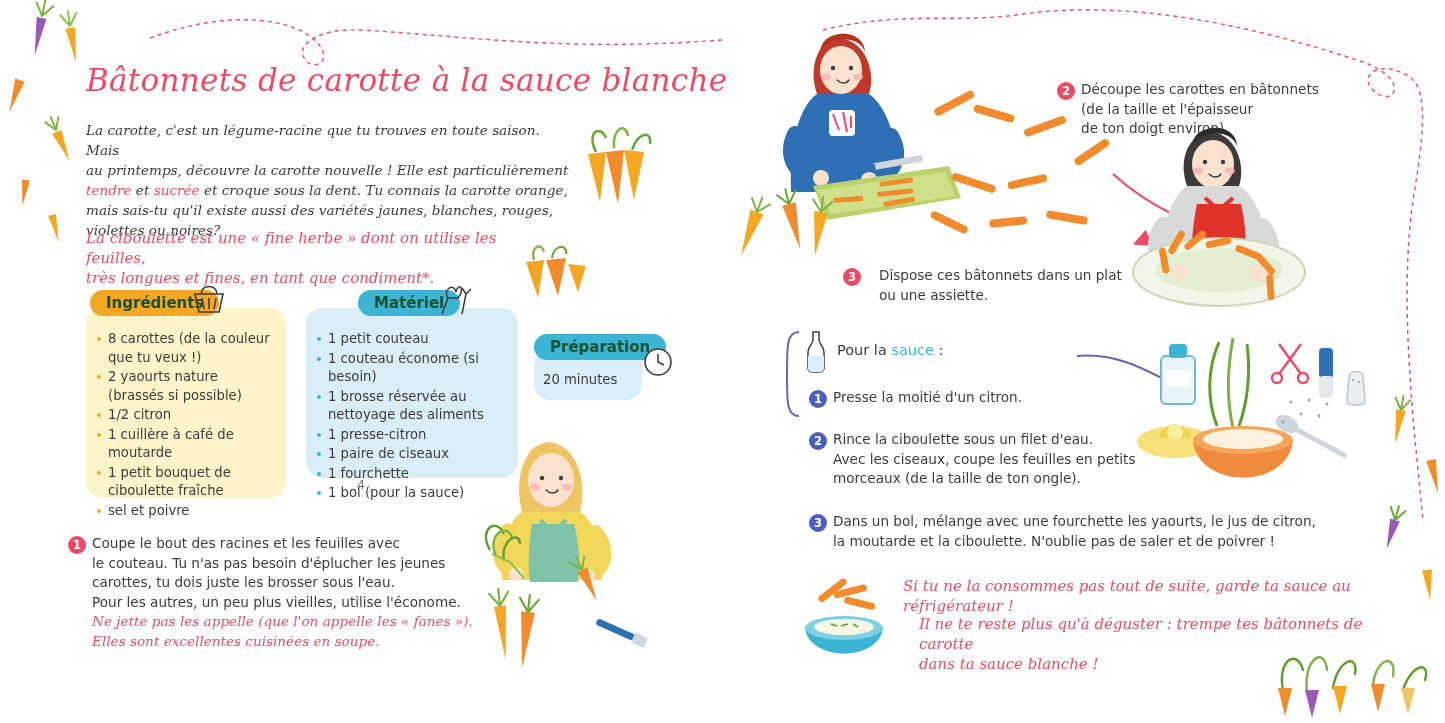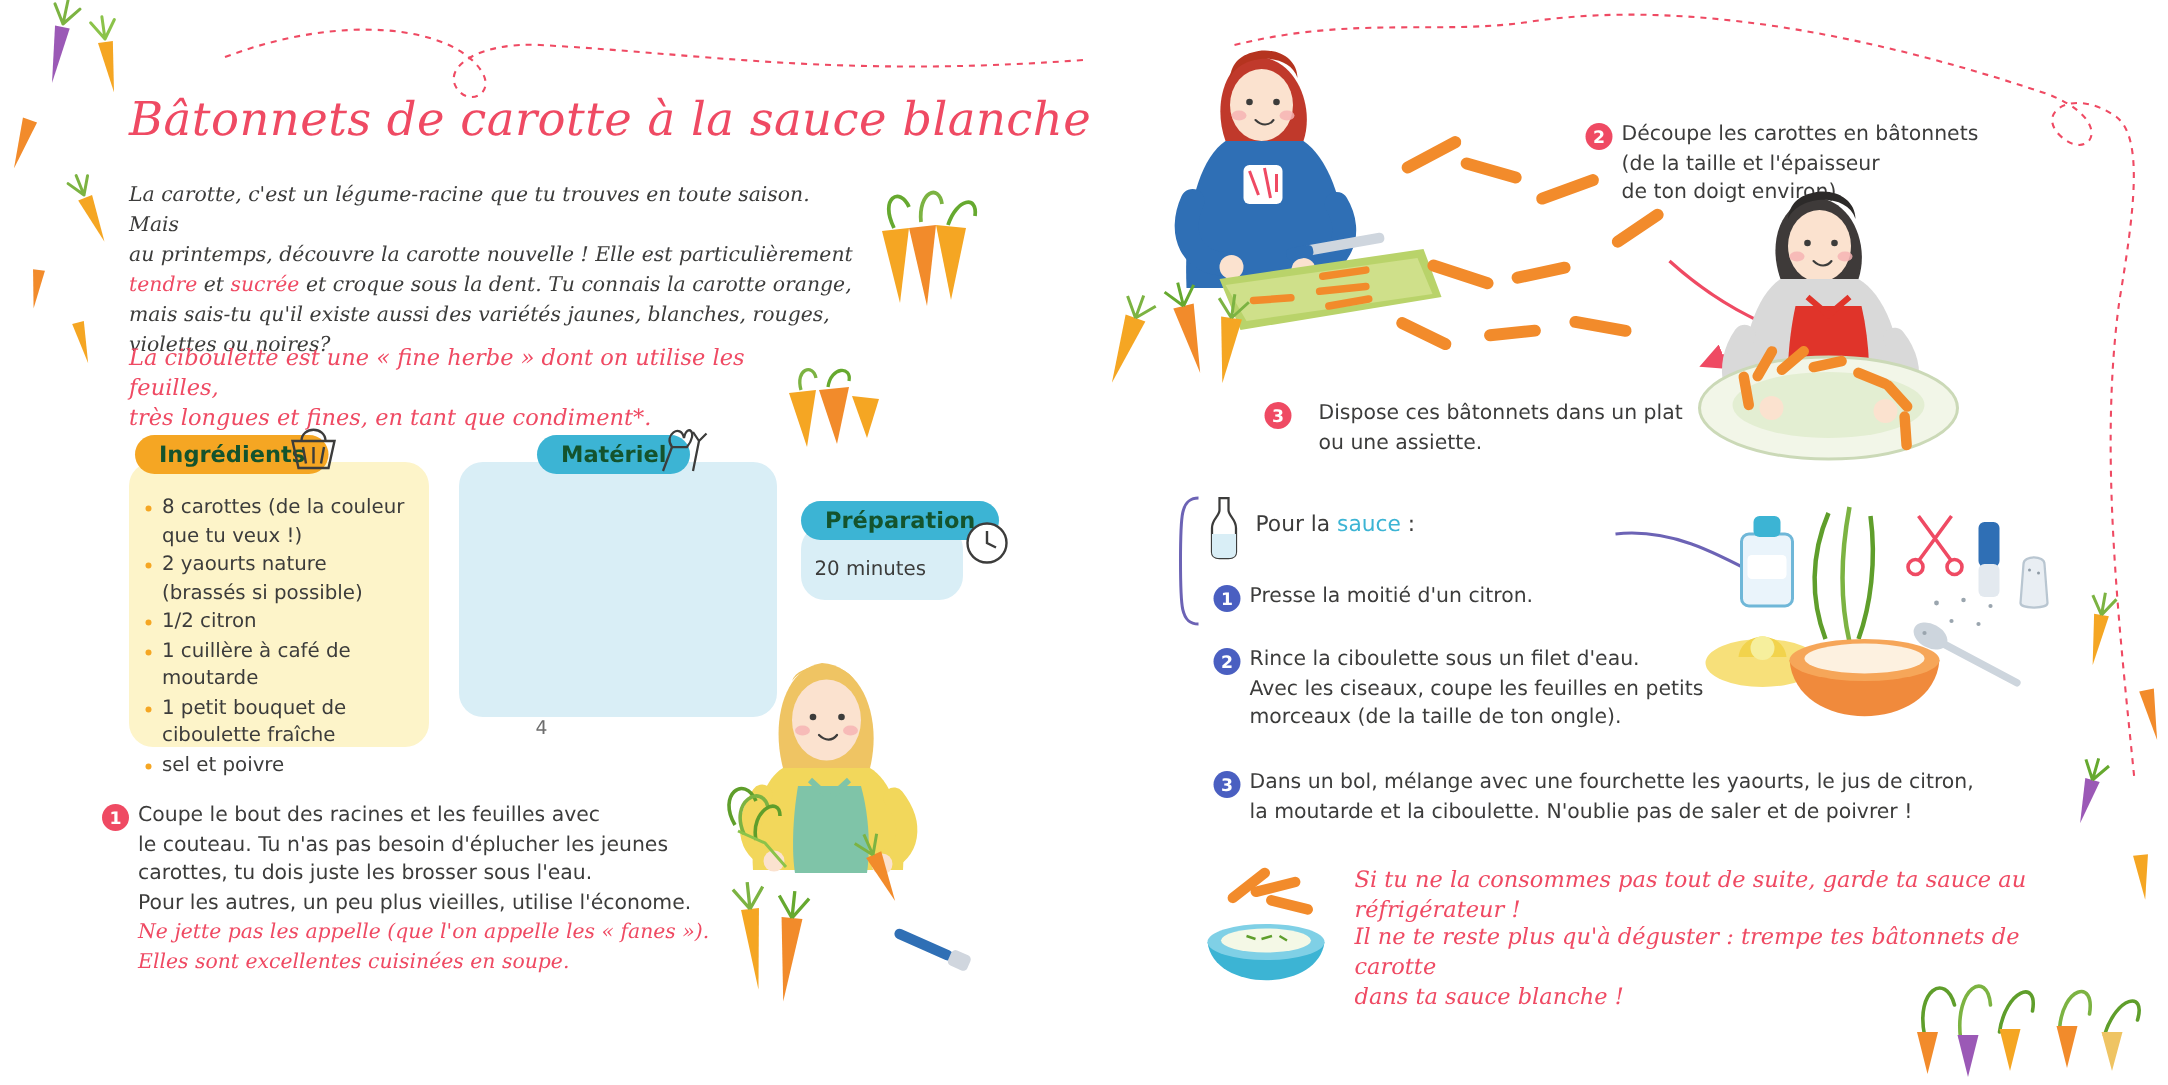--- a/index.html
+++ b/index.html
@@ -256,20 +256,29 @@
 
   <div class="box box-blue" style="left:306px;top:308px;width:212px;height:170px"></div>
   <div class="pill pill-blue" style="left:358px;top:290px;">Matériel</div>
   <svg class="art" style="left:432px;top:280px;width:46px;height:40px">
     <g fill="none" stroke="#3c3c3b" stroke-width="1.5">
       <path d="M10 34 L16 18"></path>
       <path d="M16 18 C 10 10, 22 2, 24 12 C 26 2, 34 8, 26 18 Z"></path>
       <path d="M30 34 L34 14 M34 14 L30 8 M34 14 L39 9"></path>
     </g>
   </svg>
+  <ul class="mat-list" style="left:316px;top:330px;width:196px">
+    <li>1 petit couteau</li>
+    <li>1 couteau économe (si besoin)</li>
+    <li>1 brosse réservée au nettoyage des aliments</li>
+    <li>1 presse-citron</li>
+    <li>1 paire de ciseaux</li>
+    <li>1 fourchette</li>
+    <li>1 bol (pour la sauce)</li>
+  </ul>
 
   <div class="box box-prep" style="left:534px;top:350px;width:108px;height:50px"></div>
   <div class="pill pill-blue" style="left:534px;top:334px;">Préparation</div>
   <div class="prep-time" style="left:543px;top:372px;">20 minutes</div>
   <svg class="art" style="left:640px;top:344px;width:36px;height:36px">
     <circle cx="18" cy="18" r="13" fill="#ffffff" stroke="#3c3c3b" stroke-width="1.6"></circle>
     <path d="M18 10 L18 18 L24 21" fill="none" stroke="#3c3c3b" stroke-width="1.6"></path>
   </svg>
 
   <svg class="art" style="left:470px;top:420px;width:250px;height:250px">
@@ -580,21 +589,21 @@
   <div class="step" style="left:86px;top:512px;width:580px">
     <span class="num num-blue" style="left:0;top:2px">3</span>
     <div style="margin-left:24px">
       <span class="step-text">Dans un bol, mélange avec une fourchette les yaourts, le jus de citron,</span>
       <span class="step-text">la moutarde et la ciboulette. N'oublie pas de saler et de poivrer !</span>
     </div>
   </div>
 
   <div class="note-pink" style="left:180px;top:576px;width:500px">Si tu ne la consommes pas tout de suite, garde ta sauce au réfrigérateur !</div>
 
-  <div class="note-pink" style="left:180px;top:614px;width:500px">
+  <div class="note-pink" style="left:196px;top:614px;width:500px">
     <span>Il ne te reste plus qu'à déguster : trempe tes bâtonnets de carotte</span><br>
     <span>dans ta sauce blanche !</span>
   </div>
 
   <svg class="art" style="left:68px;top:590px;width:110px;height:80px">
     <g>
       <g fill="#f28b2b">
         <rect x="26" y="8" width="34" height="7" rx="3.5" transform="rotate(-38 26 8)"></rect>
         <rect x="42" y="2" width="34" height="7" rx="3.5" transform="rotate(-14 42 2)"></rect>
         <rect x="54" y="6" width="32" height="7" rx="3.5" transform="rotate(14 54 6)"></rect>

